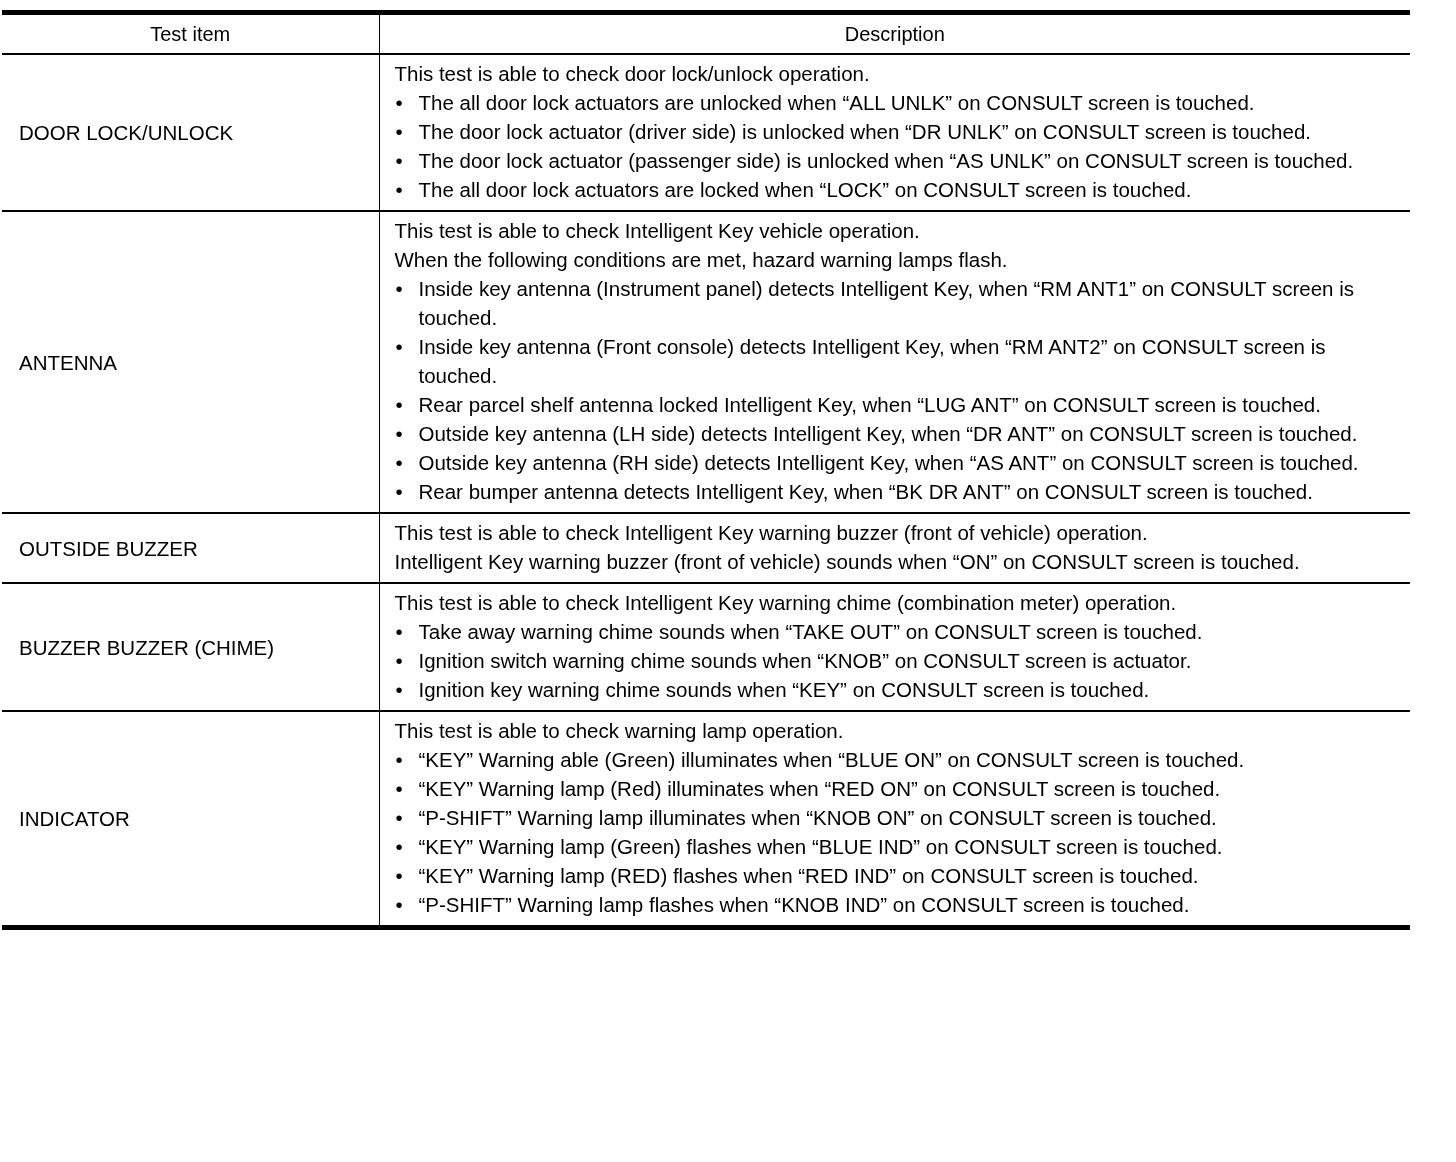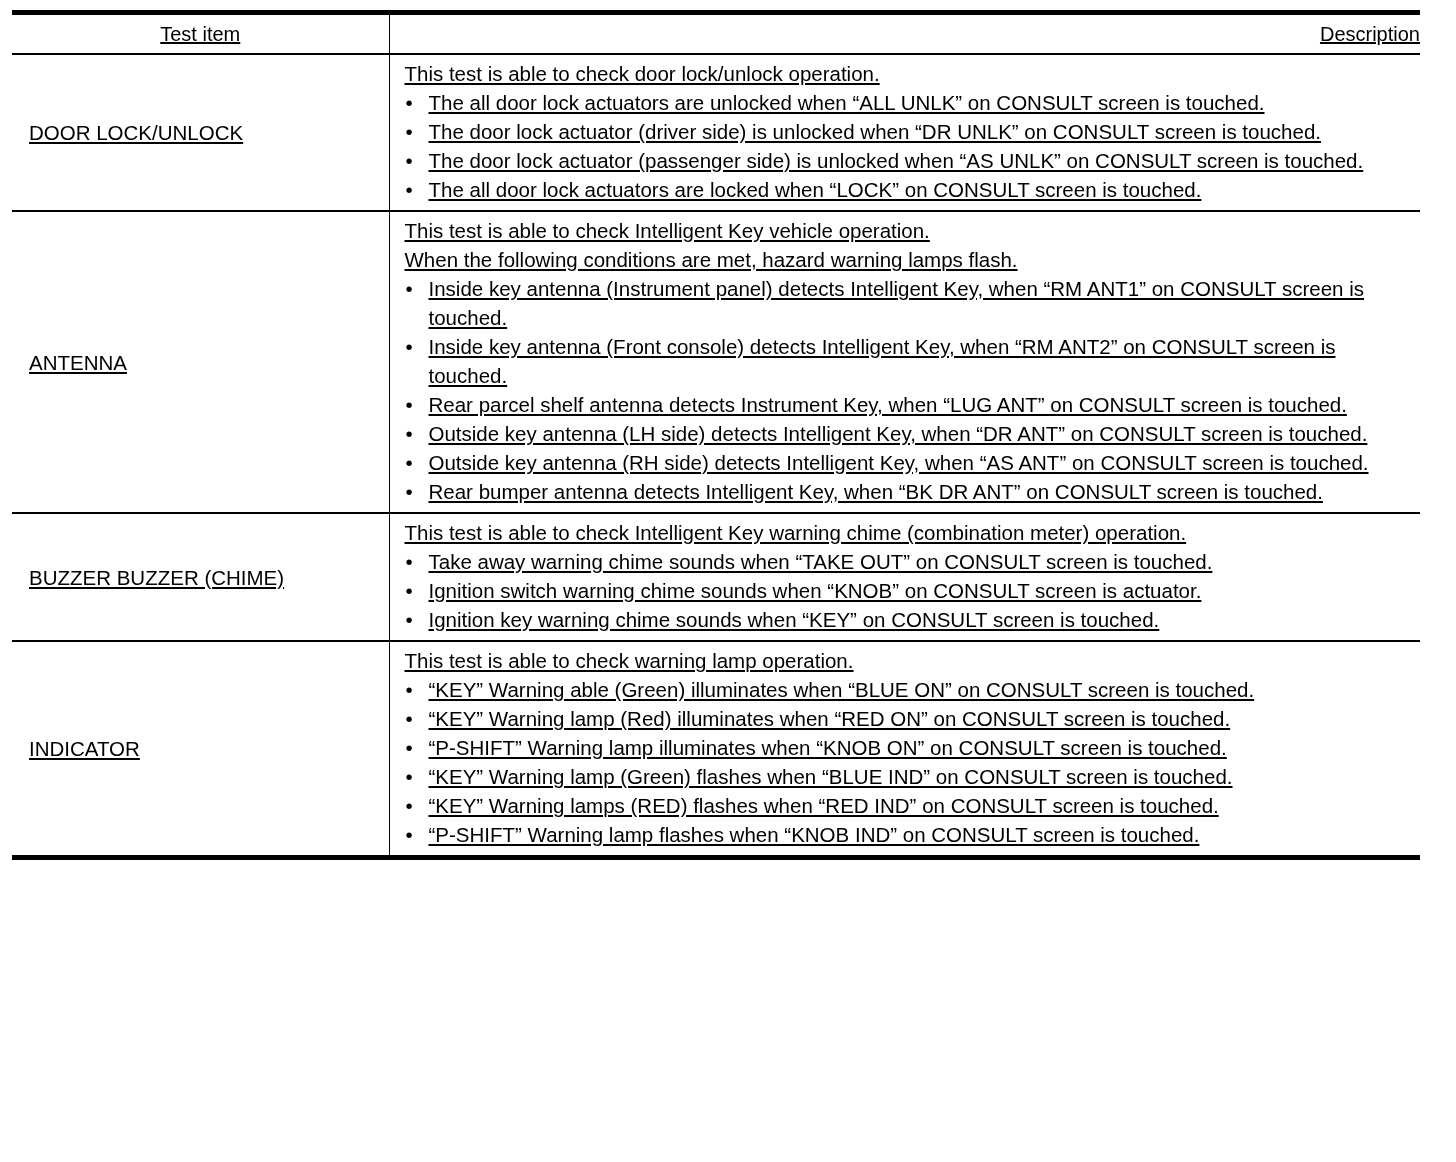--- a/index.html
+++ b/index.html
@@ -1,25 +1,25 @@
 <!DOCTYPE html>
 <html><head>
 <meta charset="utf-8">
 <style>
   html, body { margin: 0; padding: 0; background: #ffffff; }
   body { width: 1456px; height: 1162px; position: relative; overflow: hidden;
          font-family: "Liberation Sans", sans-serif; color: #000; }
-  table.spec { position: absolute; left: 12px; top: 10px; width: 1408px;
-               border-collapse: collapse; table-layout: fixed; text-decoration: underline; }
+  table.spec { position: absolute; left: 2px; top: 10px; width: 1408px;
+               border-collapse: collapse; table-layout: fixed; }
   table.spec col.c1 { width: 377px; }
   table.spec col.c2 { width: 1031px; }
   thead tr { border-top: 5px solid #000; border-bottom: 2px solid #000; }
   thead th { font-weight: normal; font-size: 20px; height: 38px; padding: 0;
              text-align: center; vertical-align: middle; }
-  thead th + th { border-left: 1px solid #000; text-align: right; }
+  thead th + th { border-left: 1px solid #000; }
   tbody tr { border-bottom: 2px solid #000; }
   tbody tr.last { border-bottom: 5px solid #000; }
   td { padding: 0; vertical-align: middle; font-size: 20.5px; line-height: 29px; }
   td.item { padding-left: 17px; }
   td.desc { border-left: 1px solid #000; padding: 4px 12px 6px 15px; margin-left: 16px; }
   .line { display: block; }
   ul.bullets { list-style: none; margin: 0; padding: 0; }
   ul.bullets li { position: relative; padding-left: 24px; }
   ul.bullets li .dot { position: absolute; left: 1px; top: 0; }
 </style>
@@ -51,25 +51,32 @@
         </td>
       </tr>
       <tr>
         <td class="item">ANTENNA</td>
         <td class="desc">
           <span class="line">This test is able to check Intelligent Key vehicle operation.</span>
           <span class="line">When the following conditions are met, hazard warning lamps flash.</span>
           <ul class="bullets">
             <li><span class="dot">•</span><span>Inside key antenna (Instrument panel) detects Intelligent Key, when “RM ANT1” on CONSULT screen is touched.</span></li>
             <li><span class="dot">•</span><span>Inside key antenna (Front console) detects Intelligent Key, when “RM ANT2” on CONSULT screen is touched.</span></li>
-            <li><span class="dot">•</span><span>Rear parcel shelf antenna detects Instrument Key, when “LUG ANT” on CONSULT screen is touched.</span></li>
+            <li><span class="dot">•</span><span>Rear parcel shelf antenna locked Intelligent Key, when “LUG ANT” on CONSULT screen is touched.</span></li>
             <li><span class="dot">•</span><span>Outside key antenna (LH side) detects Intelligent Key, when “DR ANT” on CONSULT screen is touched.</span></li>
             <li><span class="dot">•</span><span>Outside key antenna (RH side) detects Intelligent Key, when “AS ANT” on CONSULT screen is touched.</span></li>
             <li><span class="dot">•</span><span>Rear bumper antenna detects Intelligent Key, when “BK DR ANT” on CONSULT screen is touched.</span></li>
           </ul>
+        </td>
+      </tr>
+      <tr>
+        <td class="item">OUTSIDE BUZZER</td>
+        <td class="desc">
+          <span class="line">This test is able to check Intelligent Key warning buzzer (front of vehicle) operation.</span>
+          <span class="line">Intelligent Key warning buzzer (front of vehicle) sounds when “ON” on CONSULT screen is touched.</span>
         </td>
       </tr>
       <tr>
         <td class="item">BUZZER BUZZER (CHIME)</td>
         <td class="desc">
           <span class="line">This test is able to check Intelligent Key warning chime (combination meter) operation.</span>
           <ul class="bullets">
             <li><span class="dot">•</span><span>Take away warning chime sounds when “TAKE OUT” on CONSULT screen is touched.</span></li>
             <li><span class="dot">•</span><span>Ignition switch warning chime sounds when “KNOB” on CONSULT screen is actuator.</span></li>
             <li><span class="dot">•</span><span>Ignition key warning chime sounds when “KEY” on CONSULT screen is touched.</span></li>
@@ -78,19 +85,19 @@
       </tr>
       <tr class="last">
         <td class="item">INDICATOR</td>
         <td class="desc">
           <span class="line">This test is able to check warning lamp operation.</span>
           <ul class="bullets">
             <li><span class="dot">•</span><span>“KEY” Warning able (Green) illuminates when “BLUE ON” on CONSULT screen is touched.</span></li>
             <li><span class="dot">•</span><span>“KEY” Warning lamp (Red) illuminates when “RED ON” on CONSULT screen is touched.</span></li>
             <li><span class="dot">•</span><span>“P-SHIFT” Warning lamp illuminates when “KNOB ON” on CONSULT screen is touched.</span></li>
             <li><span class="dot">•</span><span>“KEY” Warning lamp (Green) flashes when “BLUE IND” on CONSULT screen is touched.</span></li>
-            <li><span class="dot">•</span><span>“KEY” Warning lamps (RED) flashes when “RED IND” on CONSULT screen is touched.</span></li>
+            <li><span class="dot">•</span><span>“KEY” Warning lamp (RED) flashes when “RED IND” on CONSULT screen is touched.</span></li>
             <li><span class="dot">•</span><span>“P-SHIFT” Warning lamp flashes when “KNOB IND” on CONSULT screen is touched.</span></li>
           </ul>
         </td>
       </tr>
     </tbody>
 </table>
 
 </body></html>

